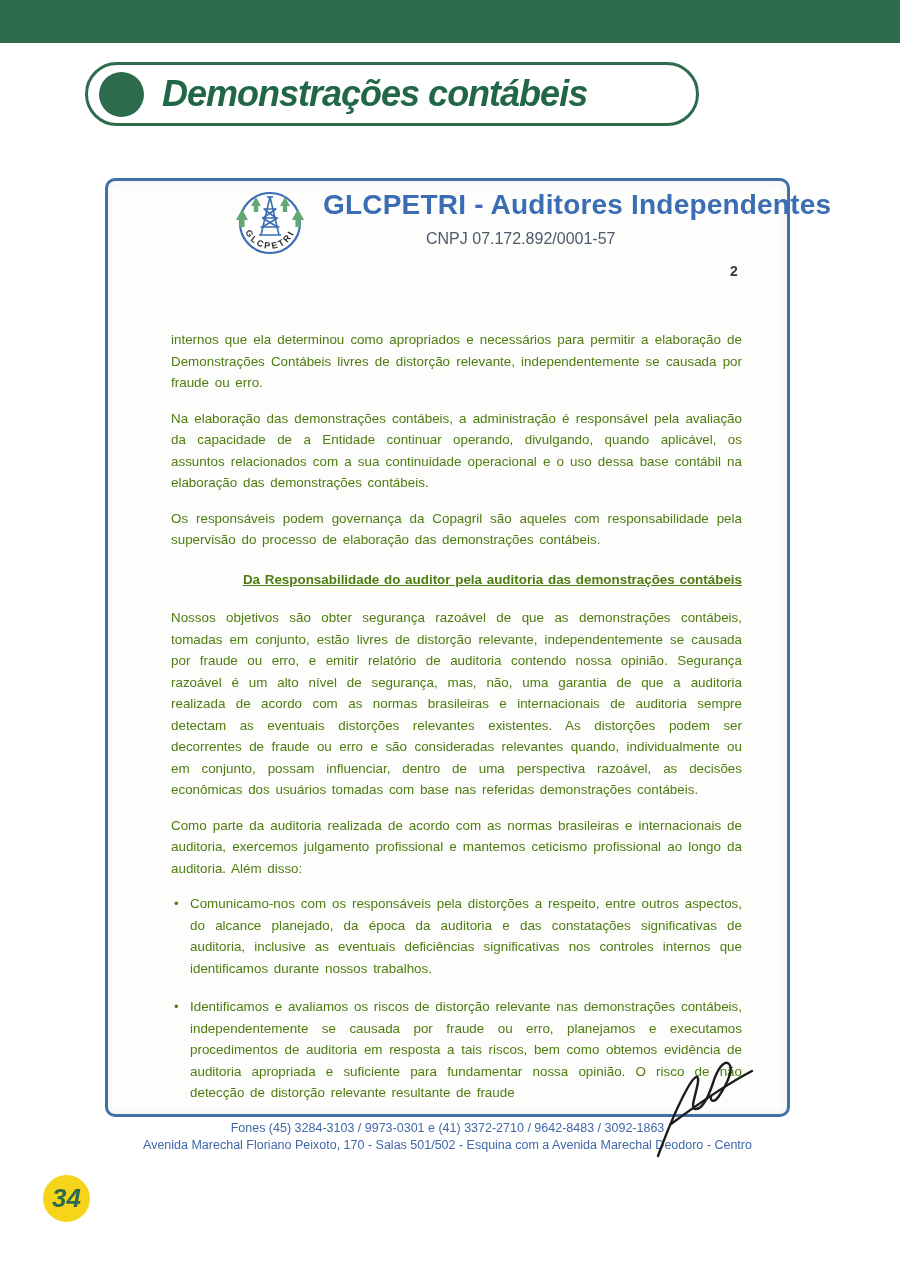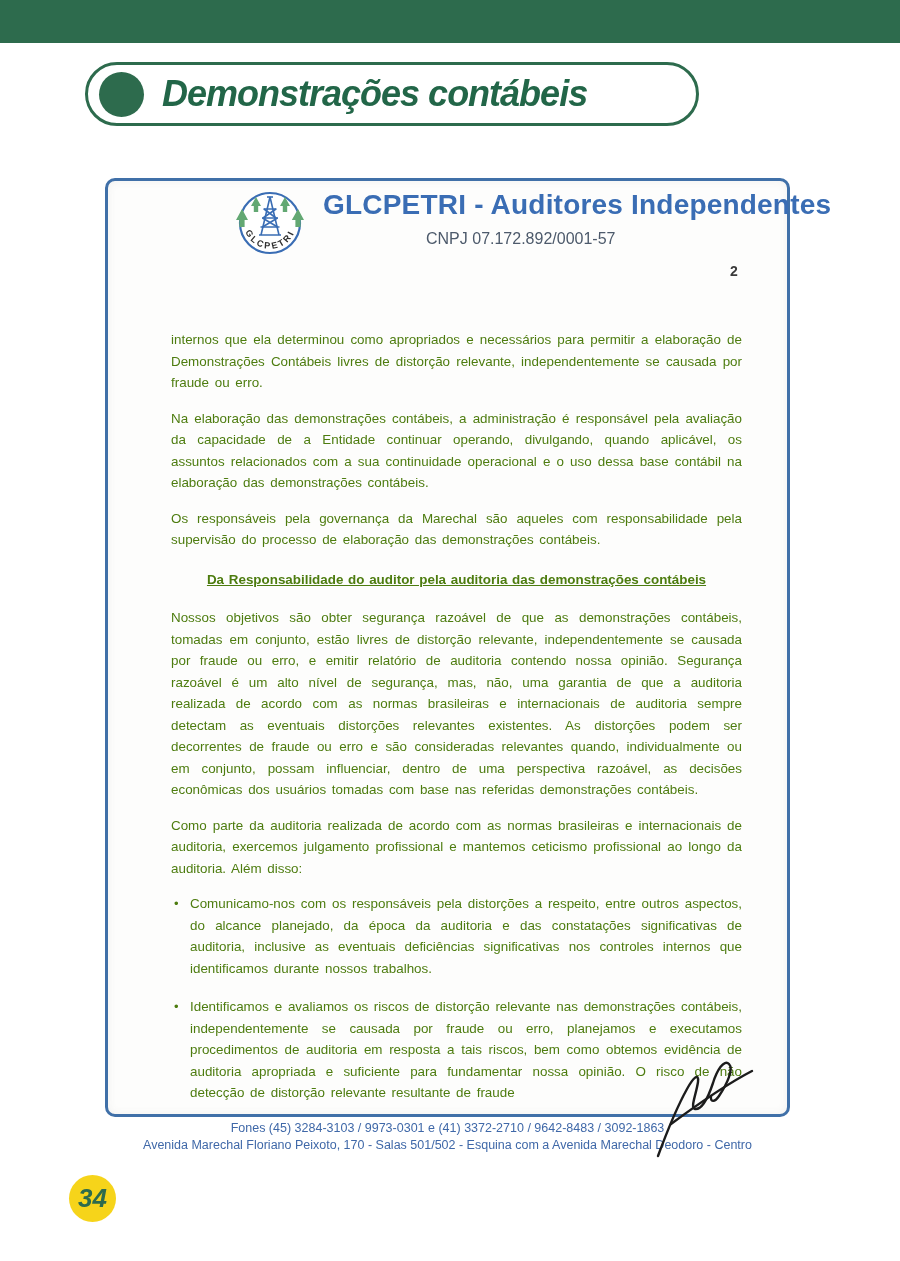--- a/index.html
+++ b/index.html
@@ -97,21 +97,21 @@
     line-height: 21.5px;
     color: #4d7c0f;
     text-align: justify;
     word-spacing: 2px;
   }
   .doc-body p { margin: 0 0 14px 0; }
   .doc-body p.heading {
     margin: 18px 0 17px 0;
     font-weight: bold;
     text-decoration: underline;
-    text-align: center;
+    text-align: right;
     word-spacing: 1px;
   }
   .doc-body ul { list-style: none; margin-top: 8px; }
   .doc-body li {
     position: relative;
     padding-left: 19px;
     margin-bottom: 17px;
   }
   .doc-body li .bullet-marker {
     position: absolute;
@@ -134,21 +134,21 @@
     width: 685px;
     text-align: center;
     font-size: 12.5px;
     line-height: 17px;
     color: #3f68a8;
   }
 
   
   .page-badge {
     position: absolute;
-    left: 69px; top: 1175px;
+    left: 43px; top: 1175px;
     width: 47px; height: 47px;
     background: #f6d41a;
     border-radius: 50%;
     display: flex;
     align-items: center;
     justify-content: center;
     font-size: 26px;
     font-weight: bold;
     font-style: italic;
     color: #2d6b4d;
@@ -194,21 +194,21 @@
     </svg>
 
     <div class="letterhead-title">GLCPETRI - Auditores Independentes</div>
     <div class="letterhead-cnpj">CNPJ 07.172.892/0001-57</div>
 
     <div class="doc-page-num">2</div>
 
     <div class="doc-body">
       <p>internos que ela determinou como apropriados e necessários para permitir a elaboração de Demonstrações Contábeis livres de distorção relevante, independentemente se causada por fraude ou erro.</p>
       <p>Na elaboração das demonstrações contábeis, a administração é responsável pela avaliação da capacidade de a Entidade continuar operando, divulgando, quando aplicável, os assuntos relacionados com a sua continuidade operacional e o uso dessa base contábil na elaboração das demonstrações contábeis.</p>
-      <p>Os responsáveis pela governança da Marechal são aqueles com responsabilidade pela supervisão do processo de elaboração das demonstrações contábeis.</p>
+      <p>Os responsáveis podem governança da Copagril são aqueles com responsabilidade pela supervisão do processo de elaboração das demonstrações contábeis.</p>
       <p class="heading">Da Responsabilidade do auditor pela auditoria das demonstrações contábeis</p>
       <p>Nossos objetivos são obter segurança razoável de que as demonstrações contábeis, tomadas em conjunto, estão livres de distorção relevante, independentemente se causada por fraude ou erro, e emitir relatório de auditoria contendo nossa opinião. Segurança razoável é um alto nível de segurança, mas, não, uma garantia de que a auditoria realizada de acordo com as normas brasileiras e internacionais de auditoria sempre detectam as eventuais distorções relevantes existentes. As distorções podem ser decorrentes de fraude ou erro e são consideradas relevantes quando, individualmente ou em conjunto, possam influenciar, dentro de uma perspectiva razoável, as decisões econômicas dos usuários tomadas com base nas referidas demonstrações contábeis.</p>
       <p>Como parte da auditoria realizada de acordo com as normas brasileiras e internacionais de auditoria, exercemos julgamento profissional e mantemos ceticismo profissional ao longo da auditoria. Além disso:</p>
       <ul>
         <li>
           <span class="bullet-marker">•</span>
           <span>Comunicamo-nos com os responsáveis pela distorções a respeito, entre outros aspectos, do alcance planejado, da época da auditoria e das constatações significativas de auditoria, inclusive as eventuais deficiências significativas nos controles internos que identificamos durante nossos trabalhos.</span>
         </li>
         <li>
           <span class="bullet-marker">•</span>

